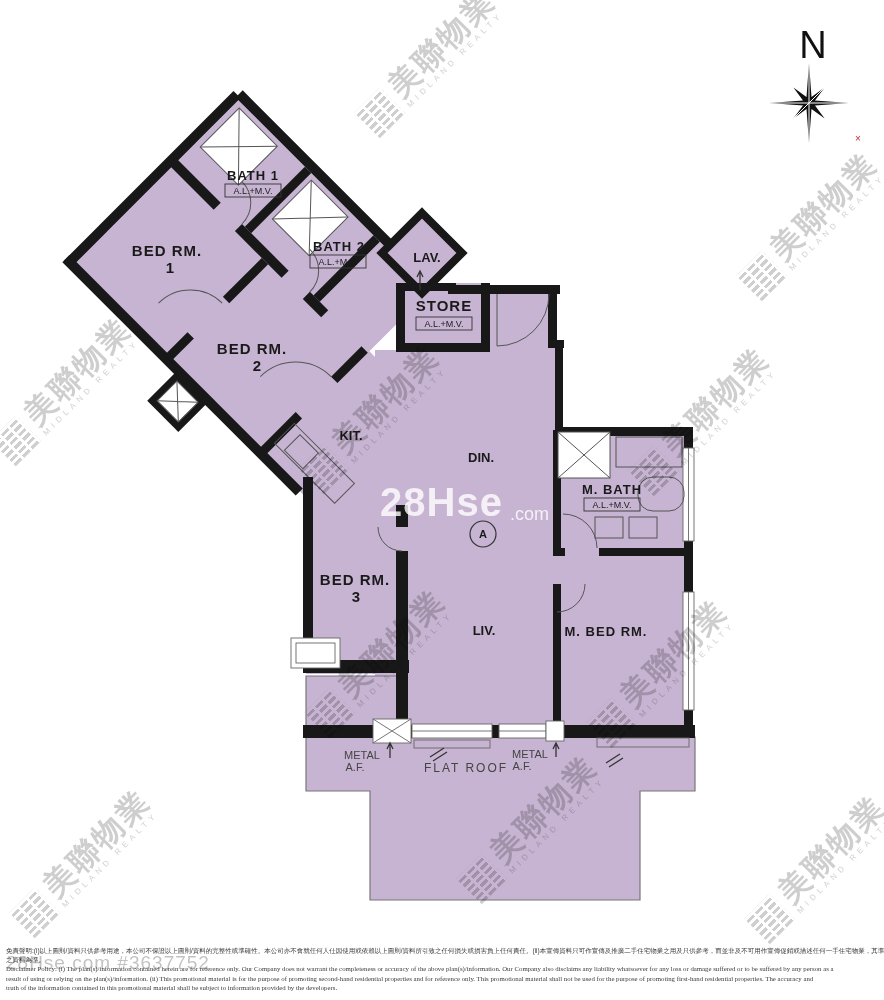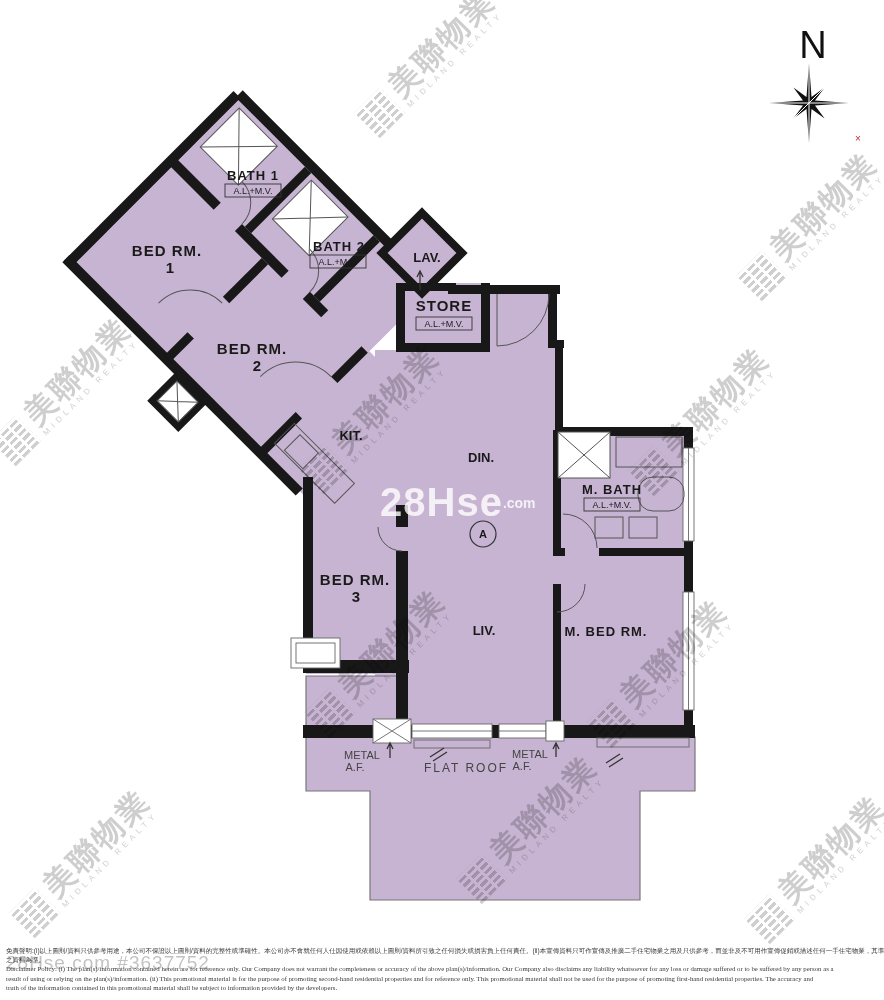--- a/index.html
+++ b/index.html
@@ -22,23 +22,23 @@
       repeating-linear-gradient(90deg, rgba(255,255,255,0) 0 9px, #fff 9px 12px),
       repeating-linear-gradient(0deg, #c7c7c7 0 3px, rgba(255,255,255,0) 3px 6px);
   }
   .wm-textcol{display:flex;flex-direction:column;line-height:1;}
   .wm-cn{font-size:31px;font-weight:700;color:#c6c6c6;letter-spacing:3px;}
   .wm-en{font-size:8px;color:#cacaca;letter-spacing:4.5px;margin-top:2px;}
   .wm-company{
     position:absolute;mix-blend-mode:multiply;
     font-size:21px;letter-spacing:2px;color:#ababab;opacity:.8;white-space:nowrap;
   }
-  .wm-hse{position:absolute;display:flex;align-items:center;color:rgba(255,255,255,.8);white-space:nowrap;}
+  .wm-hse{position:absolute;display:flex;align-items:flex-end;color:rgba(255,255,255,.8);white-space:nowrap;}
   .wm-hse-main{font-size:40px;font-weight:700;letter-spacing:1px;}
-  .wm-hse-suffix{font-size:14px;font-weight:700;}
+  .wm-hse-suffix{font-size:18px;font-weight:400;margin-left:7px;}
   .wm-ref{
     position:absolute;font-size:19px;color:#9a9a9a;opacity:.6;letter-spacing:1px;white-space:nowrap;
   }
   
   .disclaimer{position:absolute;left:6px;top:947px;width:876px;color:#3a3a3a;}
   .dz{font-size:6.5px;line-height:8.5px;white-space:nowrap;font-family:"Liberation Sans",sans-serif;}
   .de{font-size:6.8px;line-height:9.5px;white-space:nowrap;font-family:"Liberation Serif",serif;}
 </style>
 </head>
 <body>

